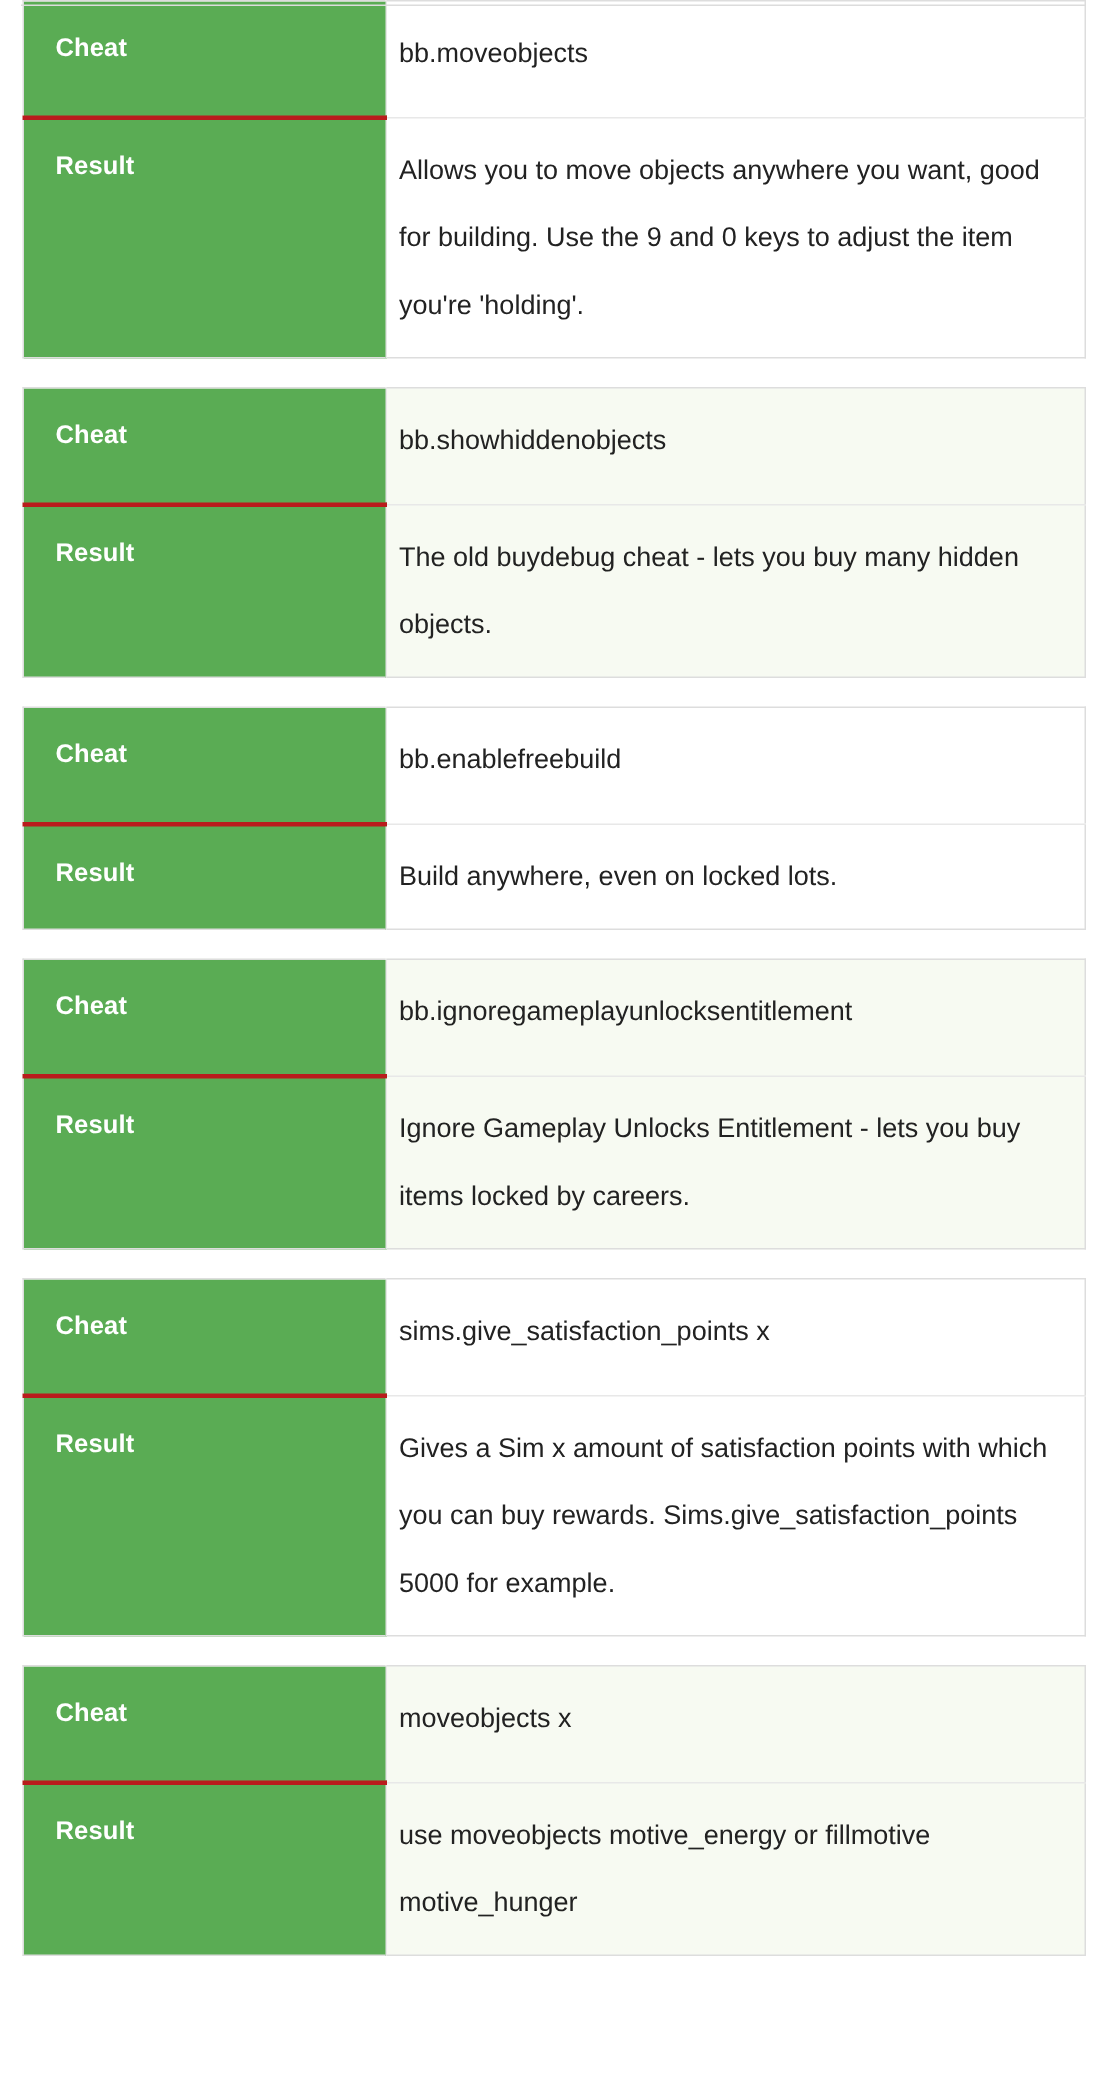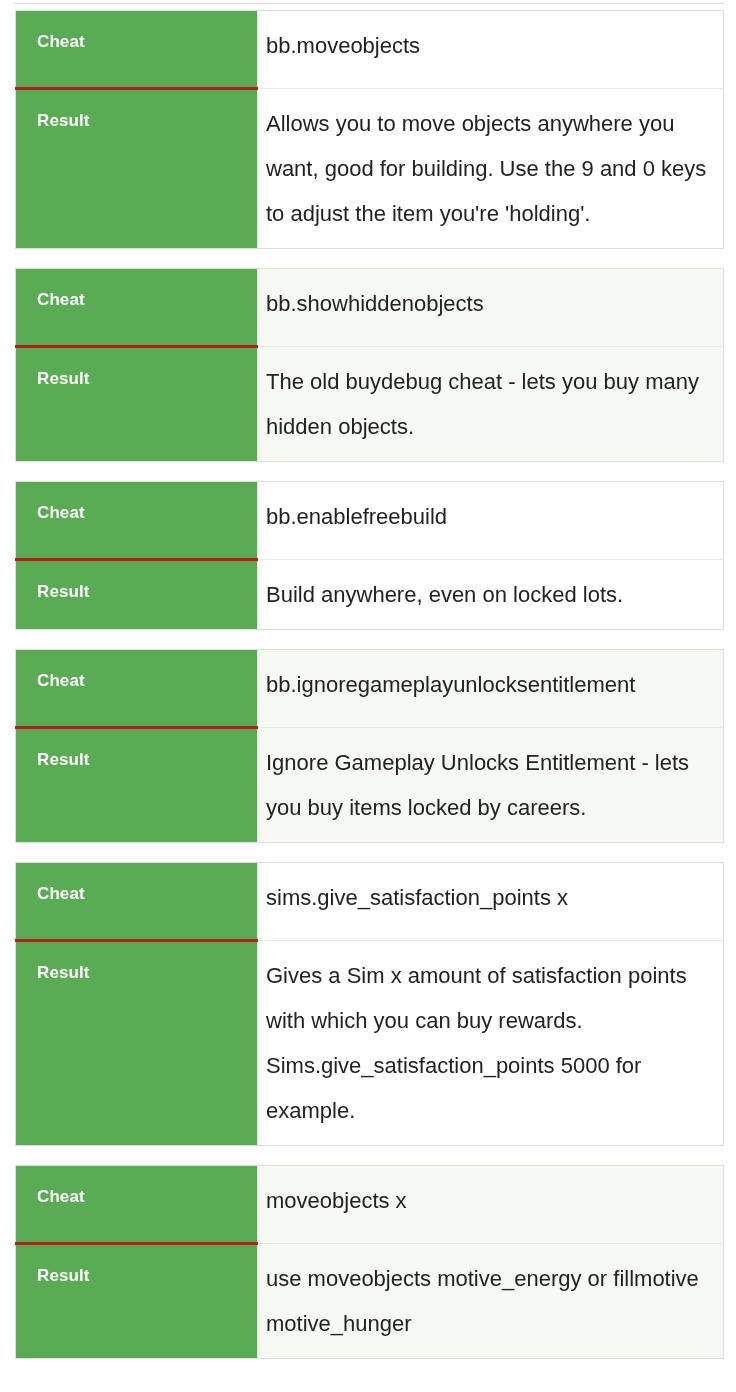--- a/index.html
+++ b/index.html
@@ -27,21 +27,21 @@
   .top-rule {
     position: absolute;
     top: 3px;
     left: 14px;
     right: 12px;
     height: 1px;
     background: #dcdcdc;
   }
 
   .tables-wrap {
-    padding-top: 10px;
+    padding-top: 0;
   }
 
   .cheat-table {
     width: 709px;
     margin: 0 0 19px 15px;
     border-collapse: collapse;
     border: 1px solid #dddddd;
     table-layout: fixed;
     background: #ffffff;
   }
@@ -61,21 +61,21 @@
     font-size: 17px;
     line-height: 20px;
     vertical-align: top;
     padding: 21px 0 0 21px;
     letter-spacing: 0.1px;
   }
 
   .value-cell {
     vertical-align: top;
     color: #222222;
-    font-size: 22px;
+    font-size: 18px;
     line-height: 45px;
     padding: 12px 16px 12px 8px;
     border-left: 1px solid #e6e6e6;
   }
   .cheat-table tr + tr .value-cell {
     border-top: 1px solid #e8e8e8;
   }
 
   
   .row-cheat .label-cell,

